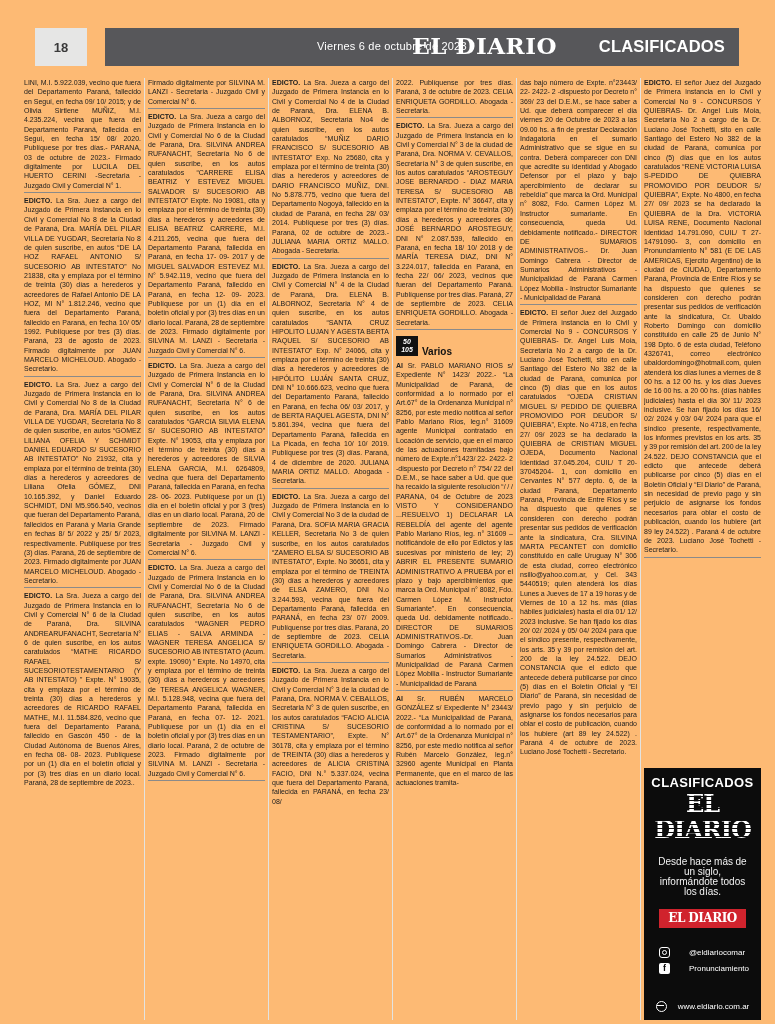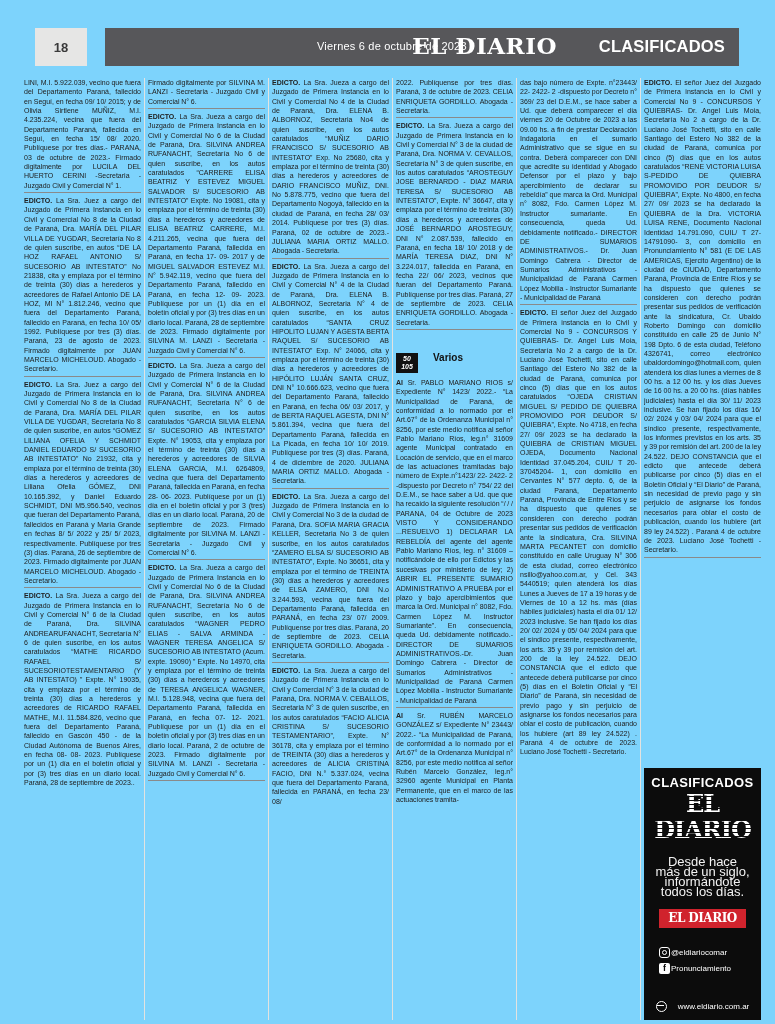--- a/index.html
+++ b/index.html
@@ -4,21 +4,21 @@
 <style>
   html,body{margin:0;padding:0;}
   body{
     width:775px;height:1024px;
     background:#e9e9e7;
     font-family:"Liberation Sans", sans-serif;
     -webkit-font-smoothing:antialiased;
   }
   .page{
     position:relative;width:775px;height:1024px;
-    background:#7dd3fc;overflow:hidden;
+    background:#fdba74;overflow:hidden;
   }
   
   .pagenum{
     position:absolute;left:35px;top:28px;width:52px;height:38px;
     background:#e6e6e5;color:#3a3a3a;font-weight:bold;font-size:13px;
     display:flex;align-items:center;justify-content:center;
   }
   .bar{
     position:absolute;left:105px;top:28px;width:634px;height:38px;
     background:#57575a;color:#fff;
@@ -44,21 +44,21 @@
     padding-right:3px;margin-right:3px;
     border-right:1px solid #e3e3e0;
     font-size:7px;line-height:9.35px;text-align:justify;color:#202020;
     word-spacing:-0.2px;
   }
   .col:last-child{border-right:none;margin-right:0;padding-right:0;}
   .art{margin:0 0 3px 0;padding-bottom:2px;border-bottom:1px solid #8a8a8a;}
   .art.cont{border-bottom:none;}
   .art b{font-weight:bold;}
   
-  .varios{display:flex;align-items:flex-start;gap:15px;margin:23px 0 5px 0;}
+  .varios{display:flex;align-items:flex-end;gap:4px;margin:6px 0 5px 0;}
   .varios .badge{
     background:#111;color:#fff;width:22px;height:20px;flex:0 0 22px;
     display:flex;flex-direction:column;align-items:center;justify-content:center;
     font-size:7px;font-weight:bold;line-height:8px;font-style:italic;
   }
   .varios .vlabel{font-weight:bold;font-size:10px;color:#111;}
   
   .col.colsix{display:flex;flex-direction:column;}
   .colsix .flow{flex:1 1 auto;min-height:0;overflow:hidden;}
   .ad{
@@ -68,27 +68,27 @@
   }
   .ad-clasificados{font-weight:900;font-size:13px;letter-spacing:.4px;line-height:14px;}
   .ad-eldiario{
     position:relative;font-family:"DejaVu Serif", serif;font-weight:bold;
     font-size:24px;line-height:26px;letter-spacing:-1px;margin-top:1px;
   }
   .ad-eldiario::after{
     content:"";position:absolute;inset:2px 0 3px 0;
     background:repeating-linear-gradient(to bottom, transparent 0 3px, #0c0c0c 3px 4px);
   }
-  .ad-tagline{font-size:13px;line-height:10px;margin-top:14px;padding:0 6px;color:#f2f2f2;}
+  .ad-tagline{font-size:10px;line-height:10px;margin-top:14px;padding:0 6px;color:#f2f2f2;}
   .ad-logo{
     background:#d0232d;color:#fff;font-family:"DejaVu Serif", serif;font-weight:bold;
     font-size:12px;padding:5px 9px;margin-top:12px;letter-spacing:-.5px;
   }
   .ad-social{margin-top:14px;width:100%;padding:0 10px;box-sizing:border-box;}
-  .ad-row{display:flex;align-items:center;gap:1px;font-size:8px;margin-top:5px;text-align:left;}
+  .ad-row{display:flex;align-items:center;gap:19px;font-size:8px;margin-top:5px;text-align:left;}
   .icon{flex:0 0 auto;display:inline-block;position:relative;}
   .ig{width:9px;height:9px;border:1px solid #fff;border-radius:3px;}
   .ig::after{content:"";position:absolute;left:2px;top:2px;width:3px;height:3px;border:1px solid #fff;border-radius:50%;}
   .fb{width:11px;height:11px;background:#fff;border-radius:2px;color:#0c0c0c;font-weight:bold;font-size:9px;line-height:11px;text-align:center;}
   .globe{width:9px;height:9px;border:1px solid #fff;border-radius:50%;}
   .globe::after{content:"";position:absolute;left:0;top:3px;width:7px;height:1px;background:#fff;}
   .ad-web{margin-top:auto;display:flex;align-items:center;gap:11px;font-size:8px;padding-bottom:3px;}
 </style>
 </head>
 <body>

